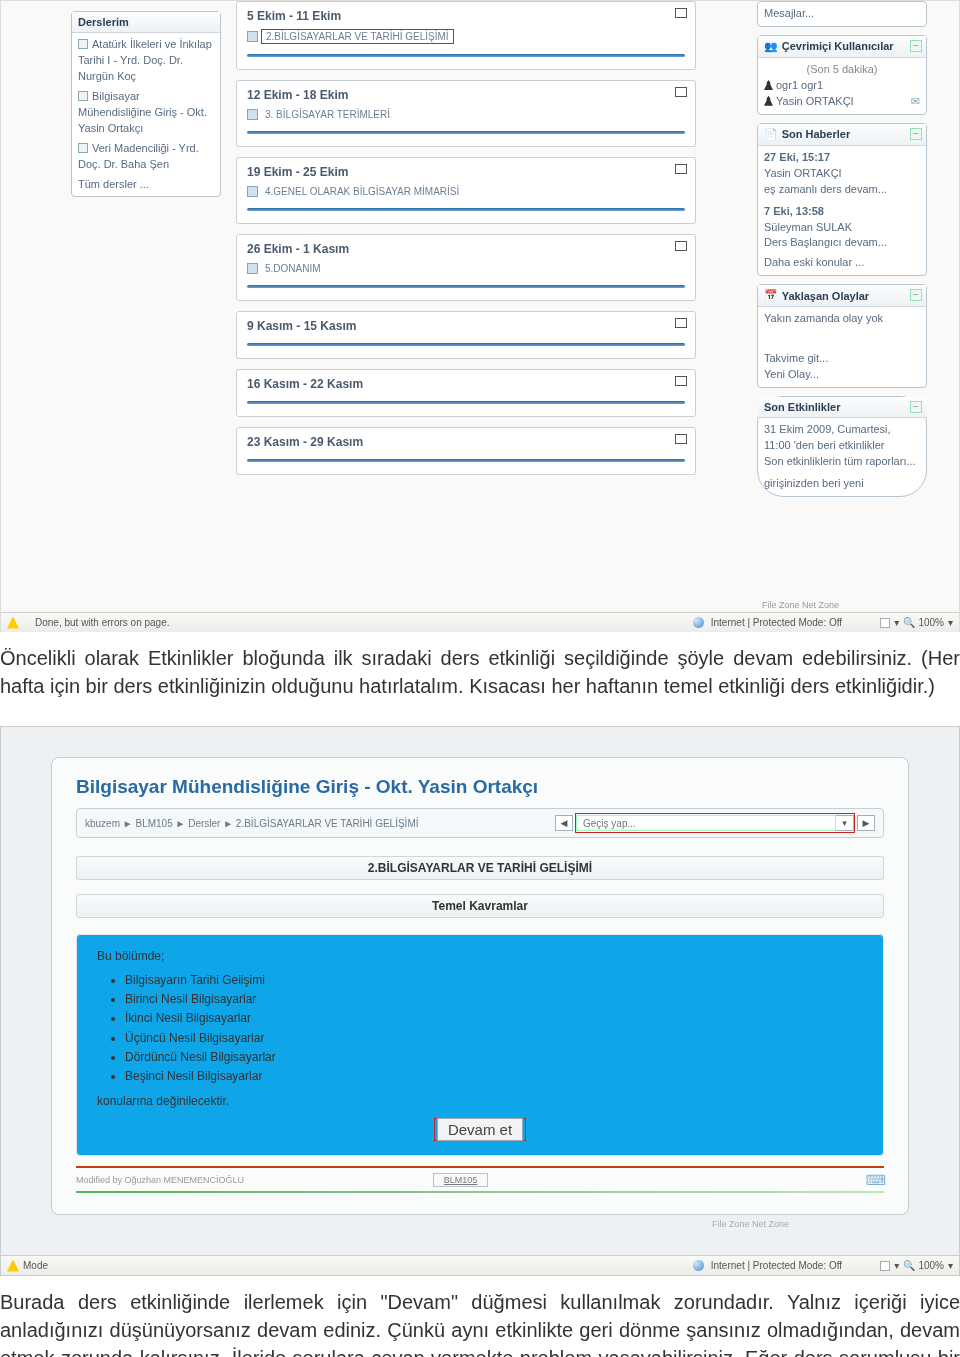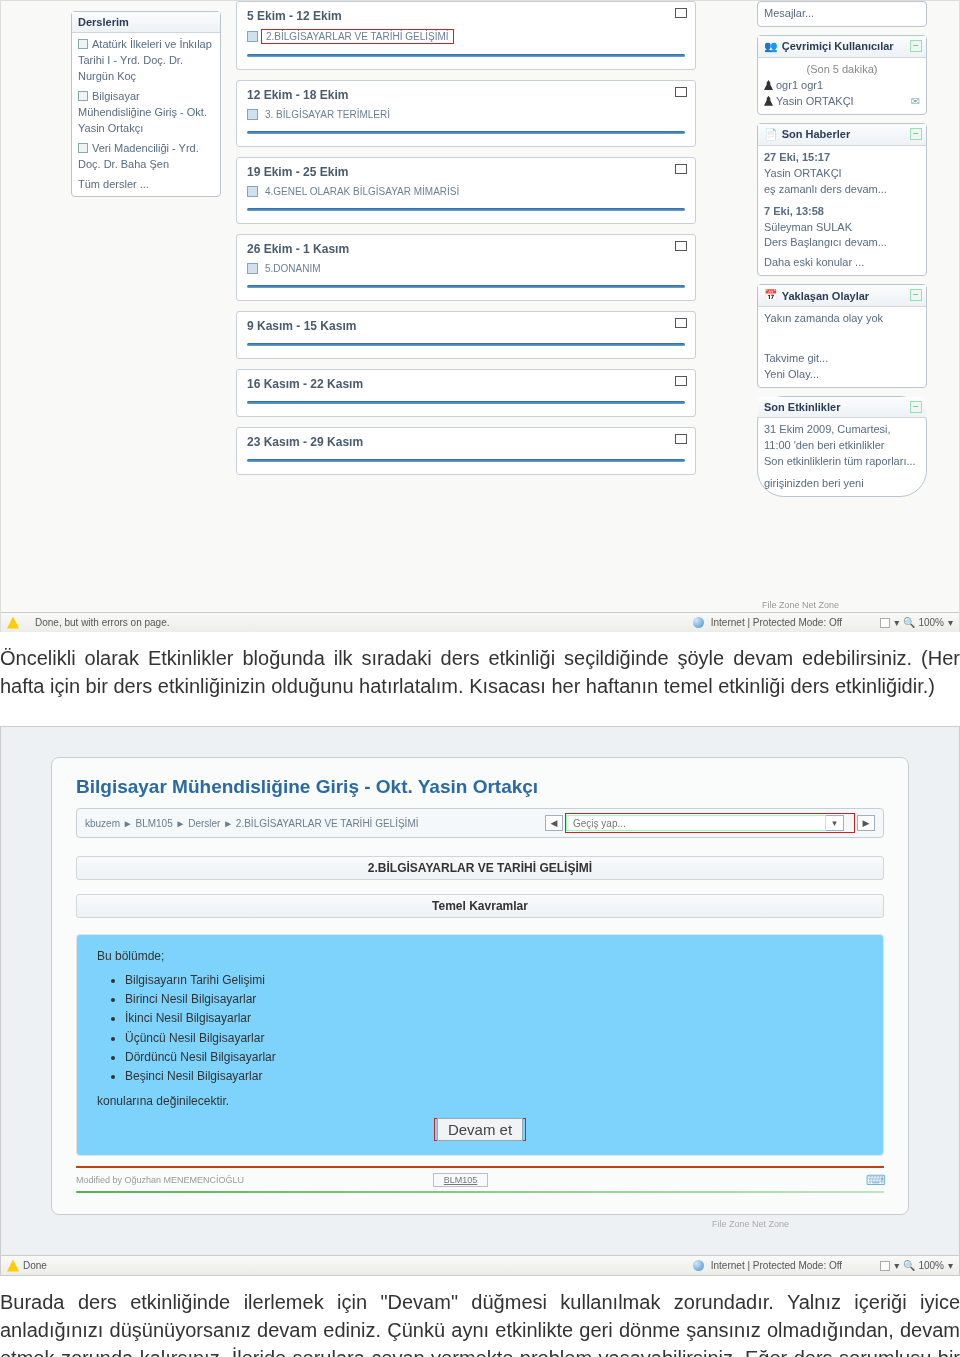--- a/index.html
+++ b/index.html
@@ -36,24 +36,24 @@
 
   .para { font-size: 20px; line-height: 1.4; color: #333; padding: 12px 0 20px; text-align: justify; }
 
   
   .shot2 { position: relative; background: #eef1f3; border: 1px solid #ccc; height: 550px; overflow:hidden; margin-top: 6px; }
   .card { position:absolute; left:50px; right:50px; top:30px; bottom:60px; background:#fafbfb; border:1px solid #c5cfcf; border-radius:8px; padding: 18px 24px 10px; }
   .card h2 { color:#2a6aa4; font-size:19px; font-weight:bold; margin-bottom:10px; }
   .crumb-row { border:1px solid #c5cfd3; border-radius:4px; background:#f5f8fa; padding:4px 8px; display:flex; align-items:center; font-size:10px; color:#6b7c8a; }
   .crumb-row .nav { margin-left:auto; display:flex; align-items:center; gap:2px; }
   .navbtn { width:18px; height:16px; border:1px solid #9fb1bd; background:#fff; display:flex; align-items:center; justify-content:center; font-size:9px; color:#555; }
-  .jump { border: 1.5px solid #c22; padding:1px 10px 1px 0; display:flex; align-items:center; }
+  .jump { border: 1.5px solid #c22; padding:1px 0 1px 0; display:flex; align-items:center; }
   .jumpin { height:16px; border:1px solid #9fb; background:#fff; color:#777; padding:0 6px; font-size:10px; width:260px; display:flex; align-items:center; }
   .sectionbar { margin-top:18px; text-align:center; font-weight:bold; font-size:12px; color:#333; padding:4px; border:1px solid #d0d6da; border-radius:3px; background:linear-gradient(#f8fafb,#eef2f4); }
-  .lessonbody { border:1px solid #dfe5e8; border-radius:4px; background:#7dd3fc; margin-top:16px; padding:14px 20px 14px; font-size:12px; color:#333; }
+  .lessonbody { border:1px solid #dfe5e8; border-radius:4px; background:#0ea5e9; margin-top:16px; padding:14px 20px 14px; font-size:12px; color:#333; }
   .lessonbody ul { margin: 8px 0 8px 28px; line-height:1.6; }
   .devambtn { display:inline-block; border:1.5px solid #c22; padding:2px; }
   .devambtn .inner { border:1px solid #9aa8b1; background:#f1f3f4; padding:2px 10px; font-size:15px; color:#444; }
   .btnrow { text-align:center; margin-top:10px; }
   .modbar { border-top:2px solid #c2410c; margin-top:10px; padding-top:4px; font-size:9px; color:#999; display:flex; align-items:center; }
   .modbar .blmbtn { margin-left:auto; margin-right:auto; border:1px solid #b7c2c8; background:#f7f9fa; padding:1px 10px; font-size:9px; color:#777; text-decoration:underline;}
   .keyb { margin-left:auto; font-size:14px; color:#79b0d2; letter-spacing:-2px; }
   .greenline { height:2px; background:linear-gradient(90deg,#55b055,#bfe5bf); margin-top:3px; border-radius:1px;}
   .statusbar2 { position:absolute; bottom:0; left:0; right:0; height:20px; background:linear-gradient(#f9f9f7,#ecece8); border-top:1px solid #ccc; display:flex; align-items:center; font-size:10px; color:#555; padding:0 6px; }
   .fz2 { position:absolute; right:170px; bottom:46px; color:#aaa; font-size:9px; }
@@ -73,21 +73,21 @@
           <div style="margin-top:4px;"><span class="sq"></span><a>Bilgisayar Mühendisliğine Giriş - Okt. Yasin Ortakçı</a></div>
           <div style="margin-top:4px;"><span class="sq"></span><a>Veri Madenciliği - Yrd. Doç. Dr. Baha Şen</a></div>
           <div style="margin-top:4px;"><a>Tüm dersler ...</a></div>
         </div>
       </div>
     </div>
 
     <div class="mid-col">
       <div class="wk">
         <span class="wktools"></span>
-        <div class="title">5 Ekim - 12 Ekim</div>
+        <div class="title">5 Ekim - 11 Ekim</div>
         <div class="resline highlight"><span class="ficon"></span><span class="res">2.BİLGİSAYARLAR VE TARİHİ GELİŞİMİ</span></div>
       </div>
       <div class="wk">
         <span class="wktools"></span>
         <div class="title">12 Ekim - 18 Ekim</div>
         <div class="resline"><span class="ficon"></span><span class="res">3. BİLGİSAYAR TERİMLERİ</span></div>
       </div>
       <div class="wk">
         <span class="wktools"></span>
         <div class="title">19 Ekim - 25 Ekim</div>
@@ -238,21 +238,21 @@
         <span class="blmbtn">BLM105</span>
         <span class="keyb">⌨</span>
       </div>
       <div class="greenline"></div>
     </div>
 
     <div class="fz2">File Zone   Net Zone</div>
 
     <div class="statusbar2">
       <span class="warn-ic"></span>
-      <span>Done</span>
+      <span>Mode</span>
       <div class="zoomcluster">
         <span class="globe"></span>
         <span>Internet | Protected Mode: Off</span>
         <span style="width:30px;"></span>
         <span class="drop"></span>
         <span>▾</span>
         <span>🔍 <span>100%</span></span>
         <span>▾</span>
       </div>
     </div>

